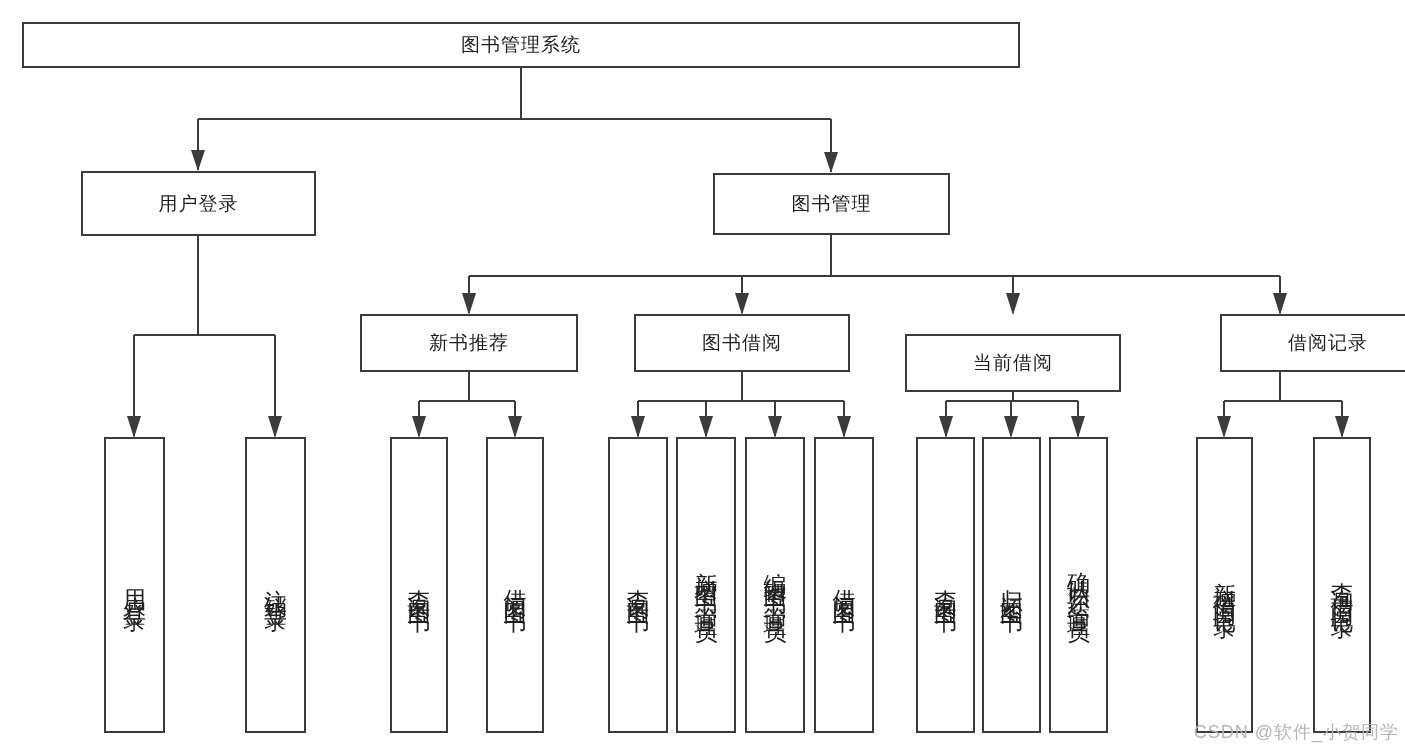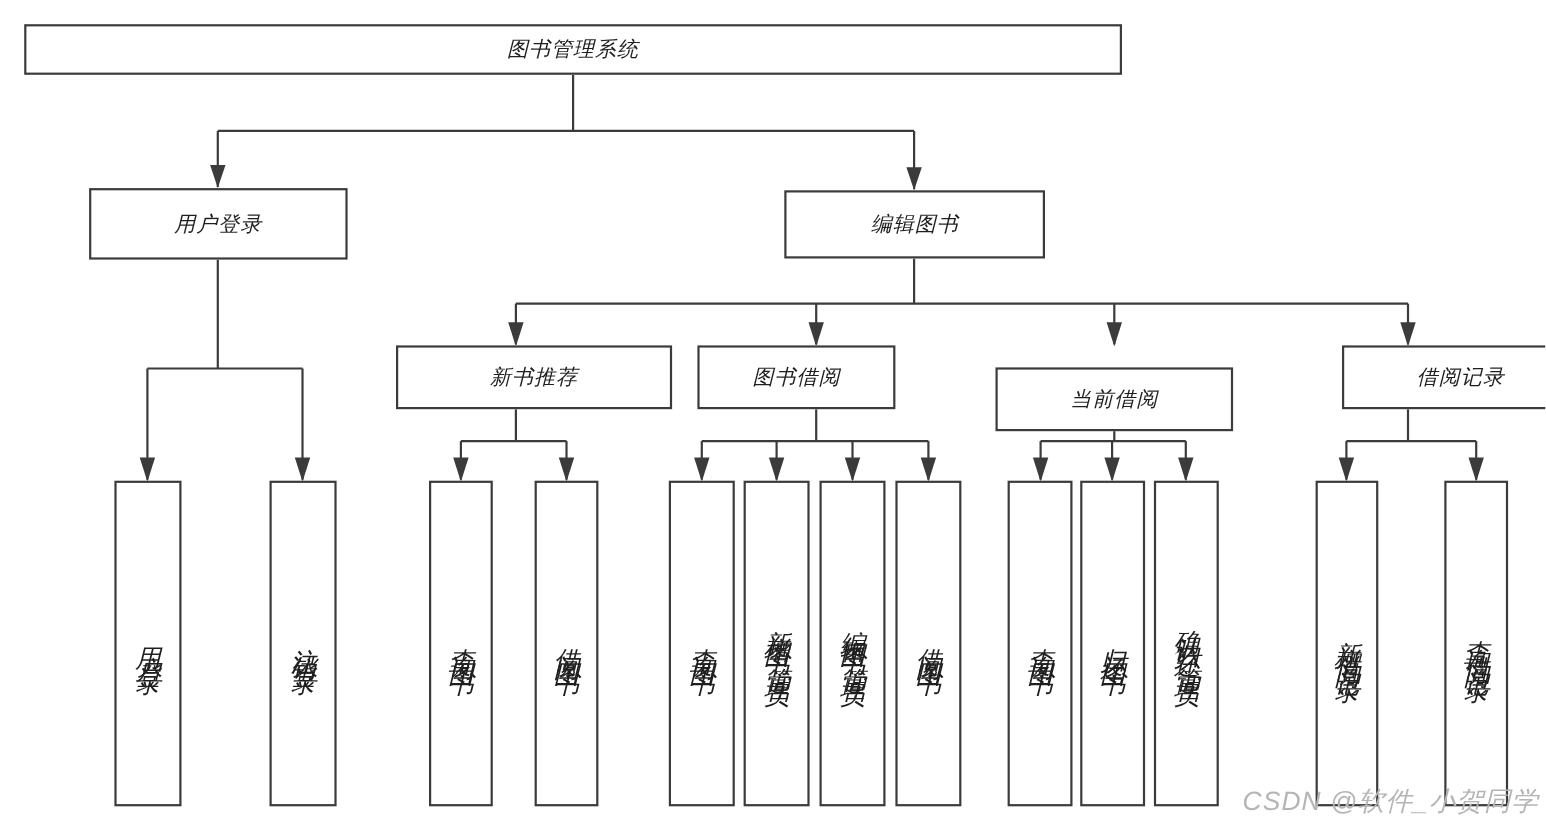--- a/index.html
+++ b/index.html
@@ -7,21 +7,20 @@
     padding: 0;
     background: #ffffff;
     font-family: "Liberation Sans", "DejaVu Sans", sans-serif;
   }
   #stage {
     position: relative;
     width: 1405px;
     height: 747px;
     background: #ffffff;
     overflow: hidden;
-    font-style: italic;
   }
   svg.connectors {
     position: absolute;
     left: 0; top: 0;
     width: 1405px;
     height: 747px;
   }
   .box {
     position: absolute;
     box-sizing: border-box;
@@ -42,21 +41,21 @@
     text-orientation: mixed;
     font-size: 23px;
     letter-spacing: 7px;
     line-height: 1;
     white-space: nowrap;
   }
   .watermark {
     position: absolute;
     right: 6px;
     bottom: 3px;
-    font-size: 24px;
+    font-size: 18px;
     color: #b5b5b5;
     letter-spacing: 1px;
     z-index: 5;
     white-space: nowrap;
   }
 </style>
 </head>
 <body>
 
 <div id="stage">
@@ -135,27 +134,27 @@
   </svg>
 
   <div class="box h" style="left:22px; top:22px; width:998px; height:46px;">
     <span>图书管理系统</span>
   </div>
 
   <div class="box h" style="left:81px; top:171px; width:235px; height:65px;">
     <span>用户登录</span>
   </div>
   <div class="box h" style="left:713px; top:173px; width:237px; height:62px;">
-    <span>编辑图书</span>
-  </div>
-
-  <div class="box h" style="left:360px; top:314px; width:251px; height:58px;">
+    <span>图书管理</span>
+  </div>
+
+  <div class="box h" style="left:360px; top:314px; width:218px; height:58px;">
     <span>新书推荐</span>
   </div>
-  <div class="box h" style="left:634px; top:314px; width:180px; height:58px;">
+  <div class="box h" style="left:634px; top:314px; width:216px; height:58px;">
     <span>图书借阅</span>
   </div>
   <div class="box h" style="left:905px; top:314px; width:216px; height:58px;margin-top:20px;">
     <span>当前借阅</span>
   </div>
   <div class="box h" style="left:1172px; top:314px; width:216px; height:58px;margin-left:48px;">
     <span>借阅记录</span>
   </div>
 
   <div class="box v" style="left:104px; top:437px; width:61px; height:296px;">

